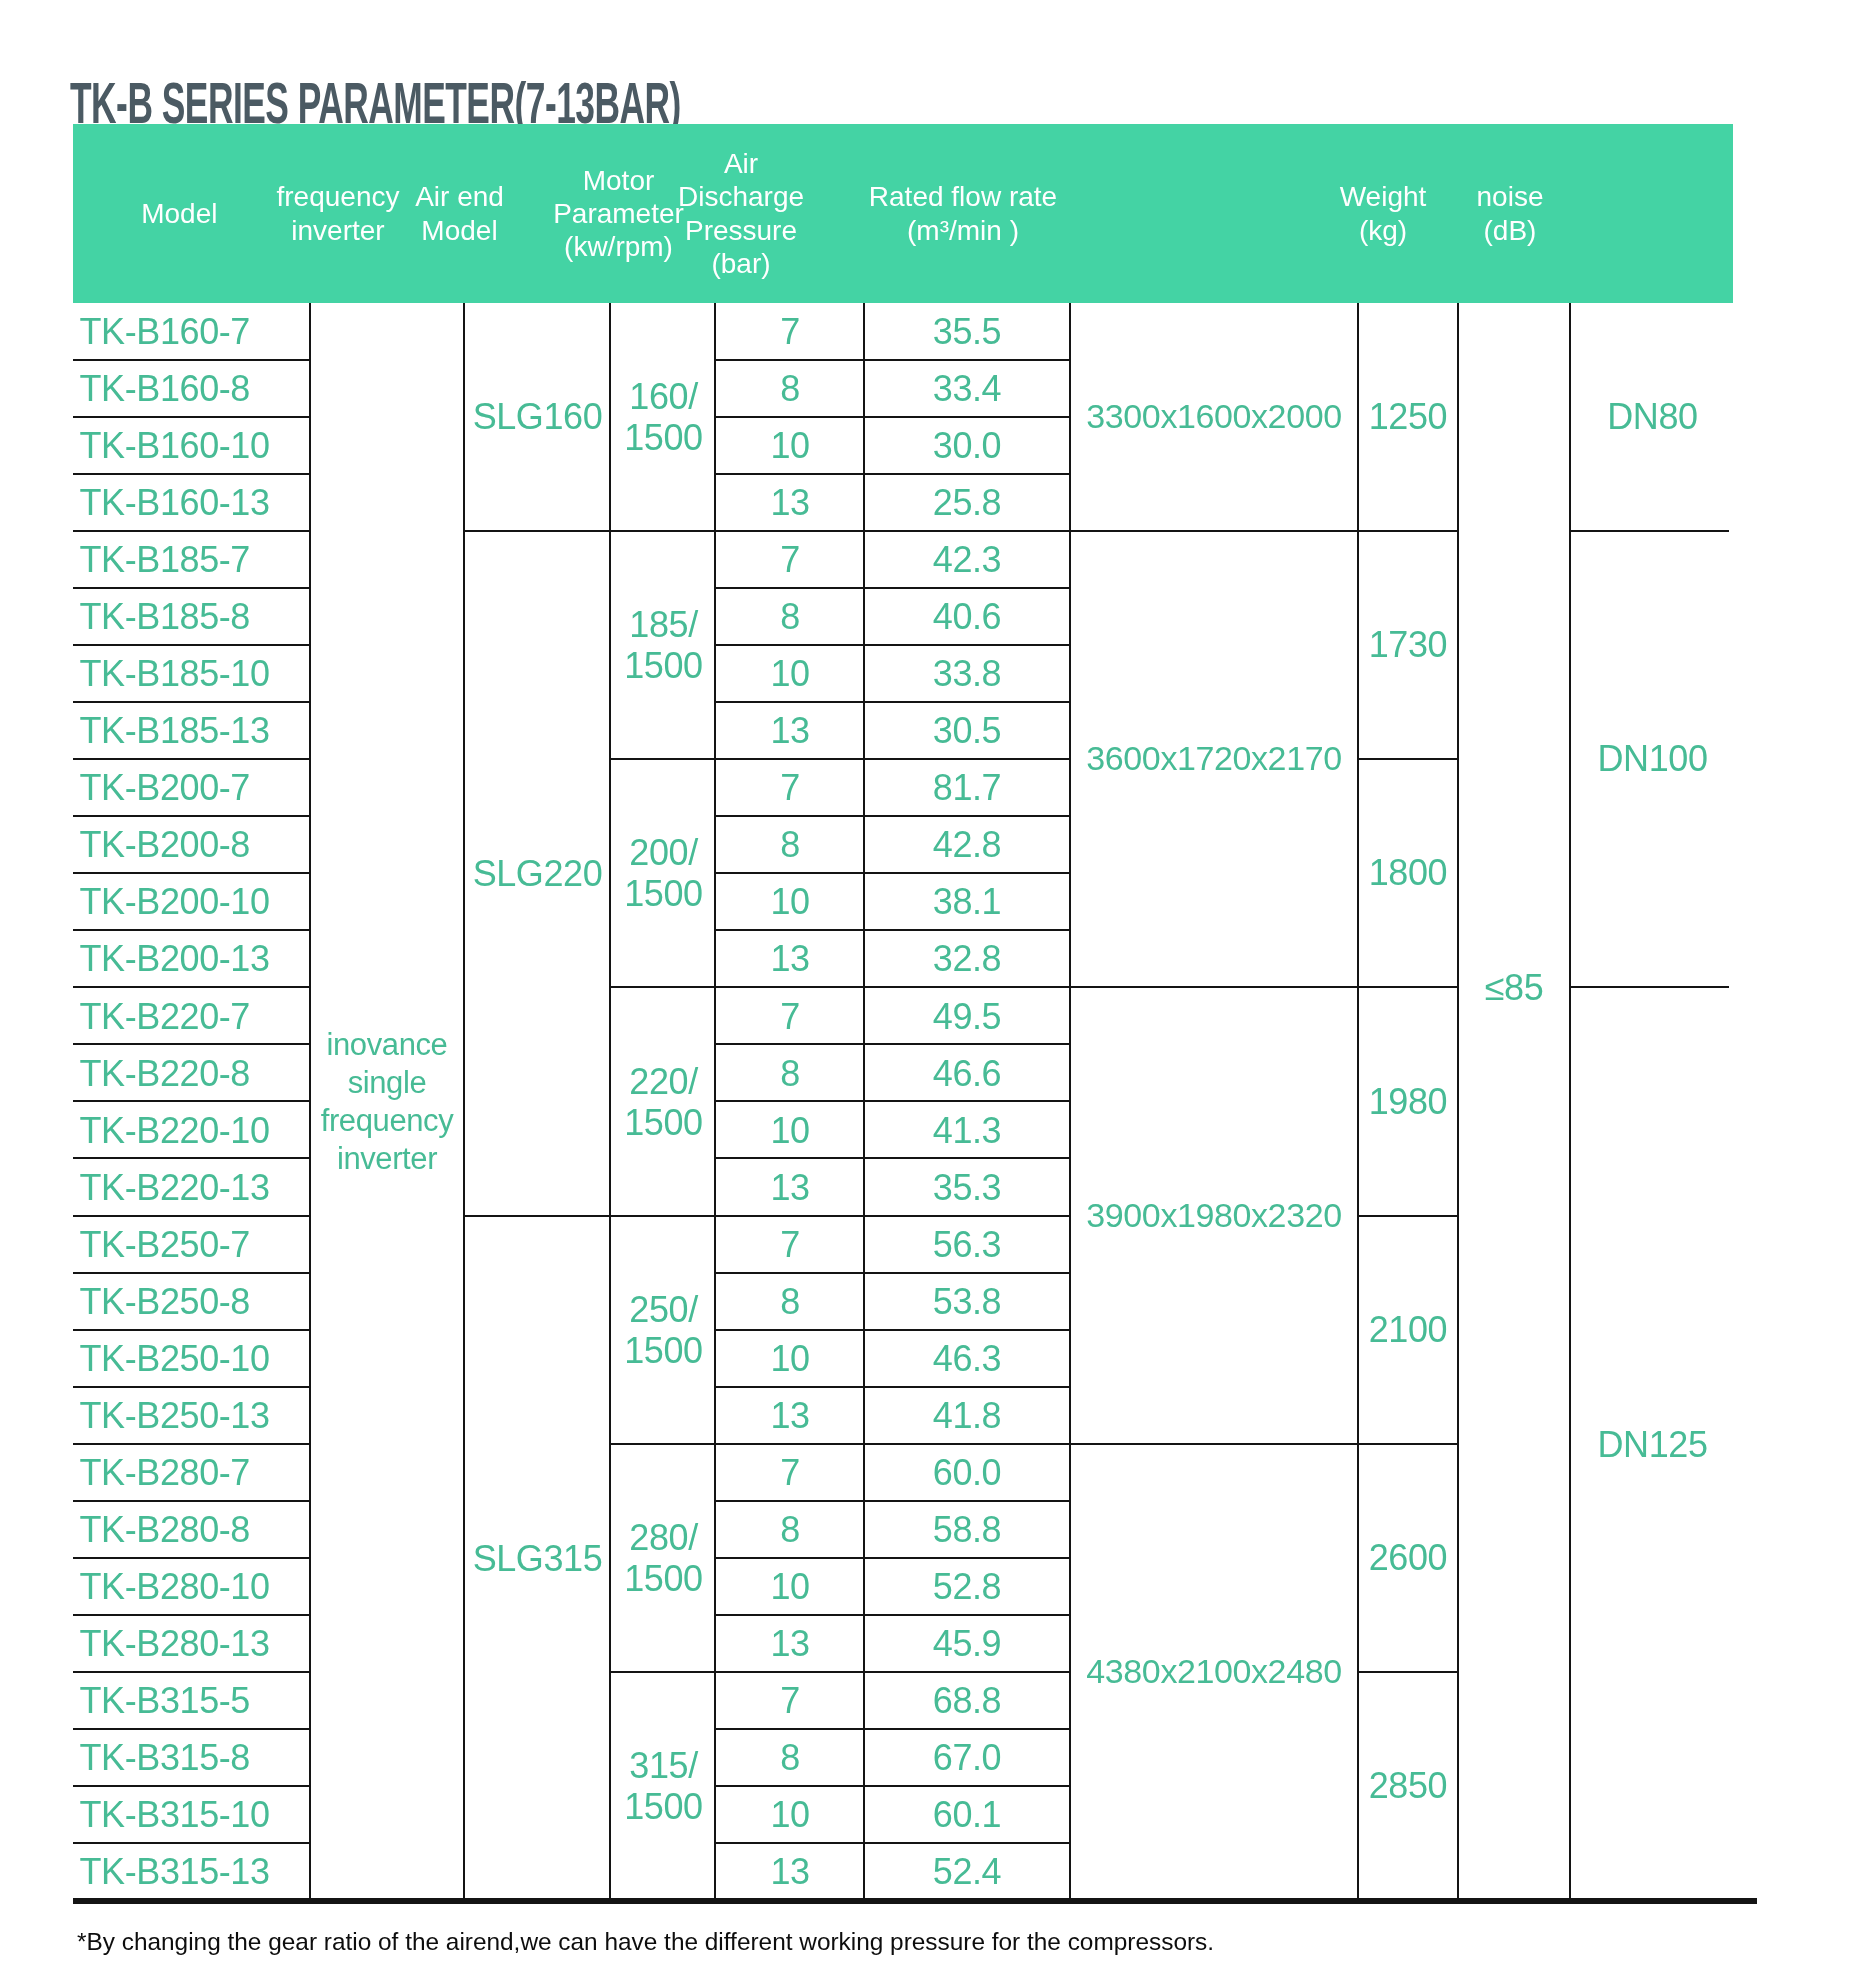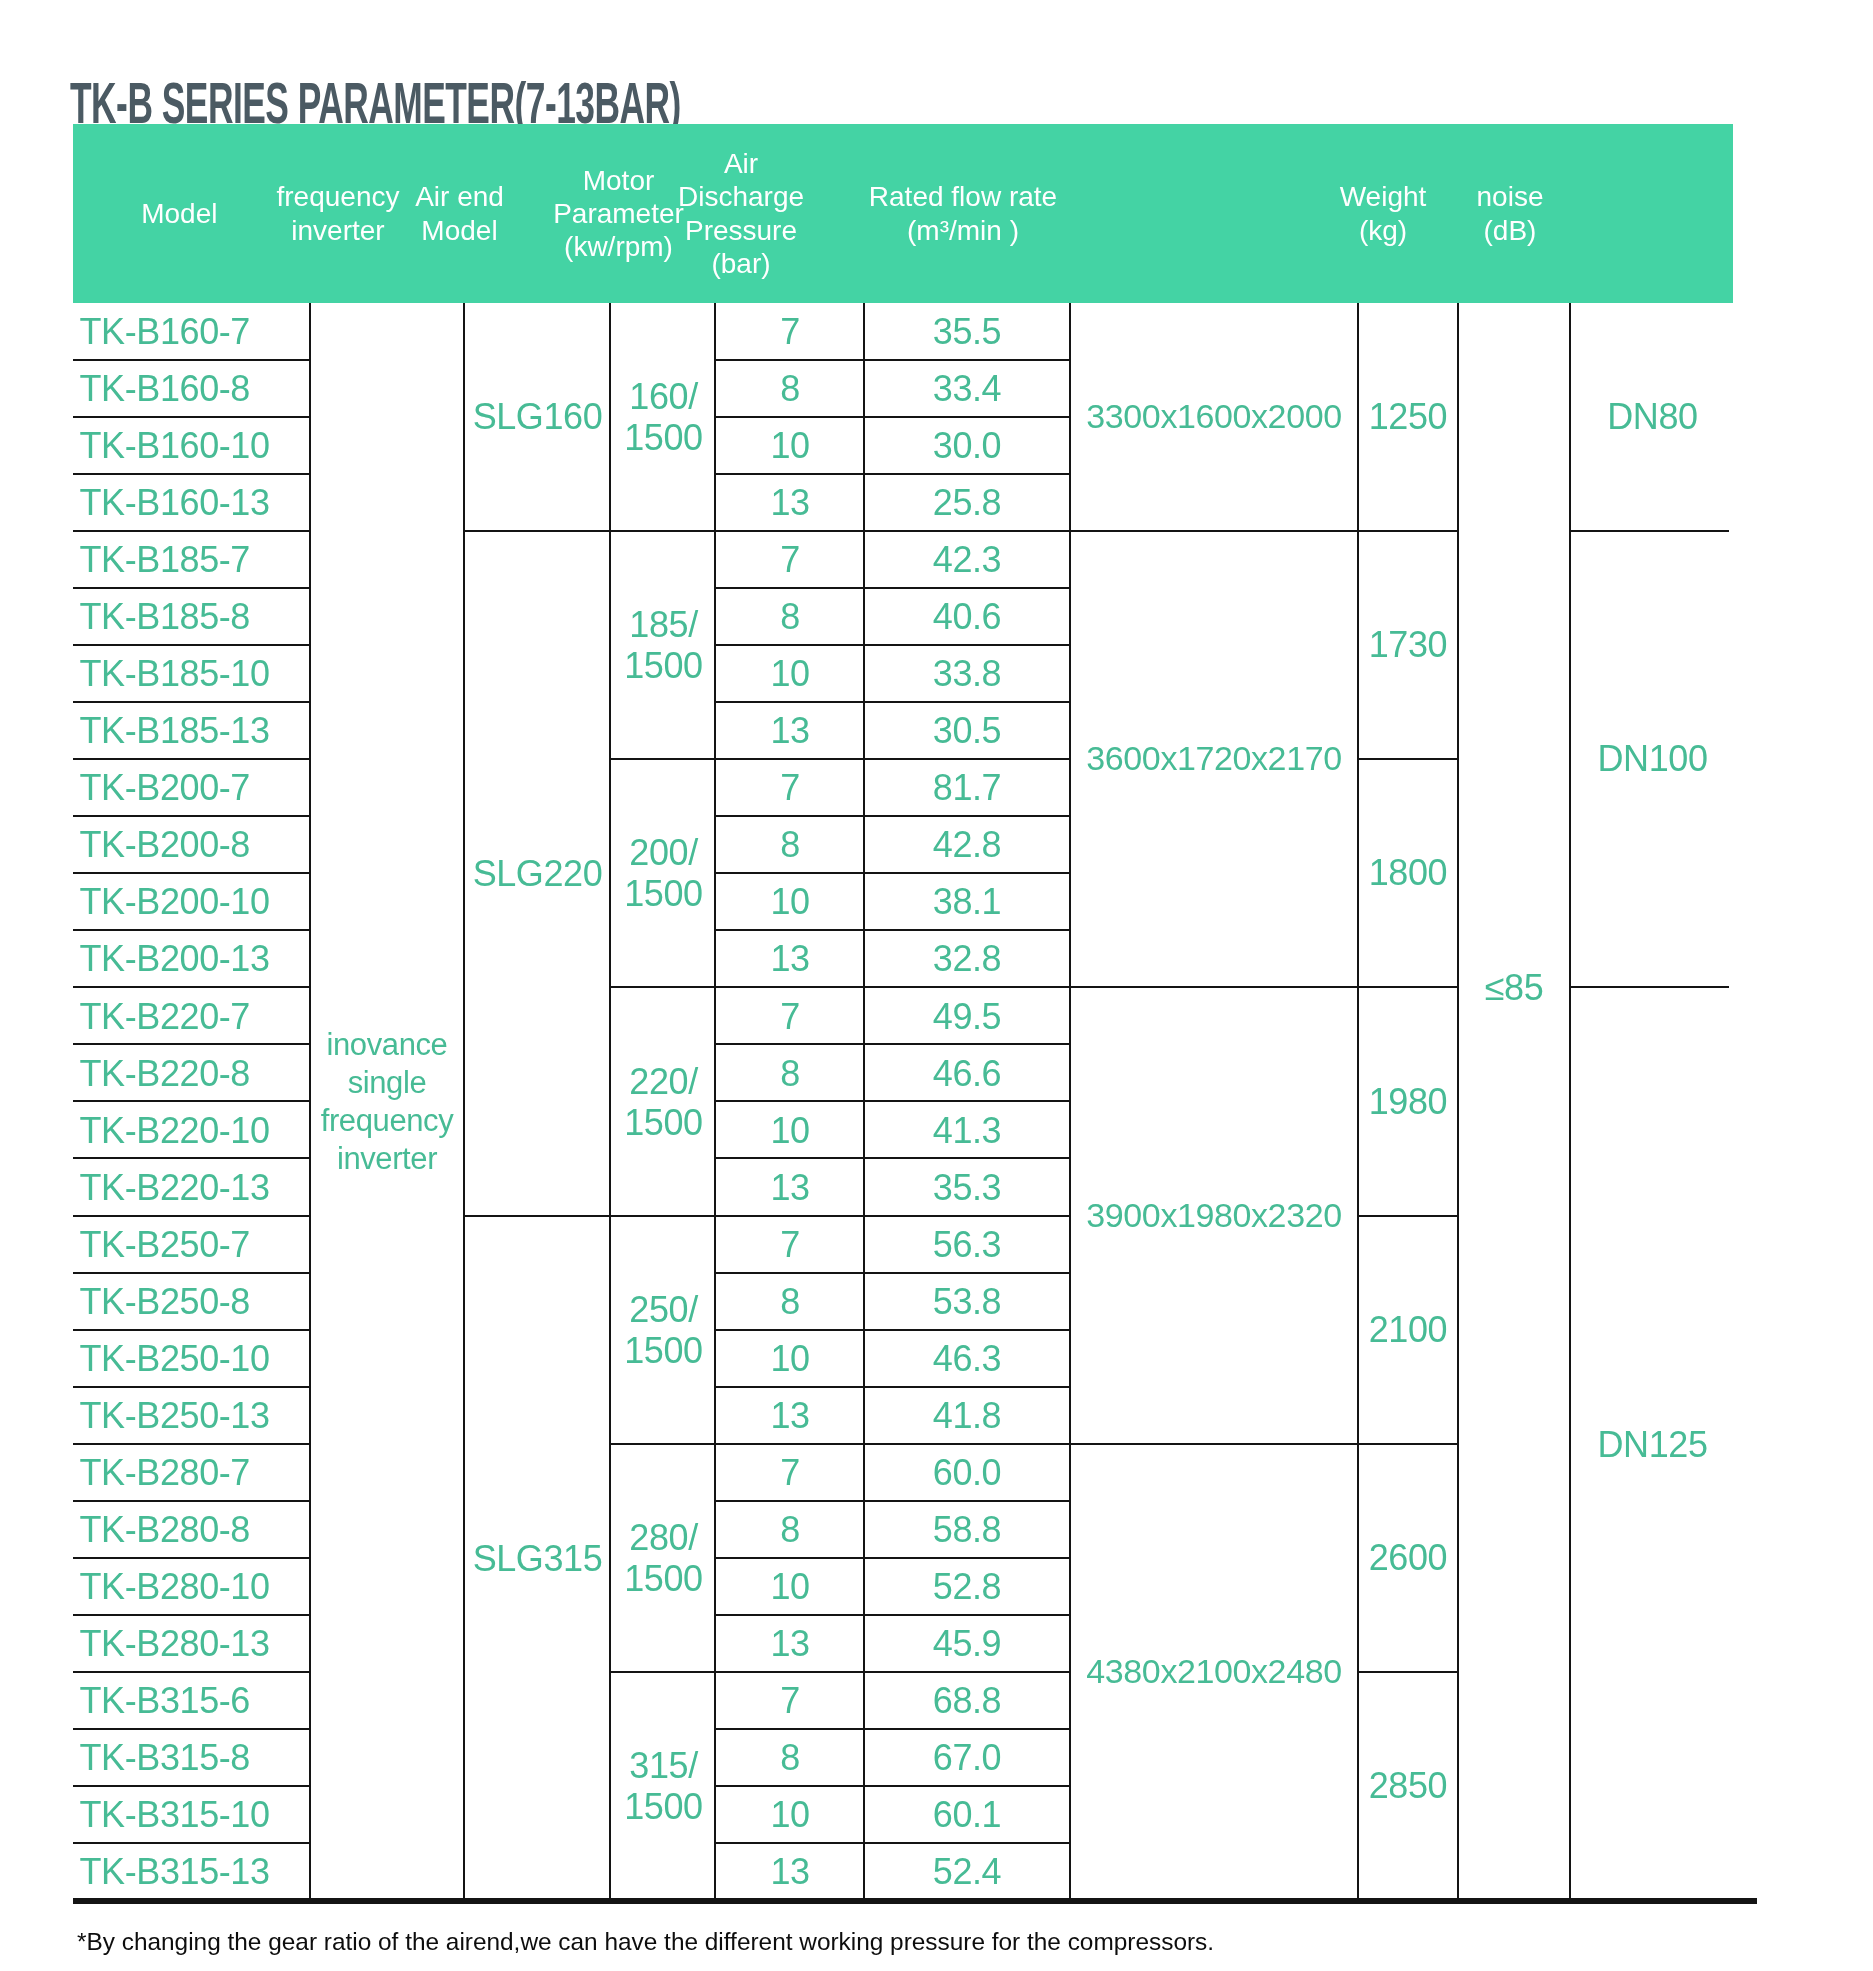--- a/index.html
+++ b/index.html
@@ -131,21 +131,21 @@
       <div class="cell" style="left: 864px; width: 206px; top: 1444px; height: 57px;">60.0</div>
       <div class="cell model" style="left: 73px; width: 237px; top: 1501px; height: 57px;">TK-B280-8</div>
       <div class="cell" style="left: 716px; width: 148px; top: 1501px; height: 57px;">8</div>
       <div class="cell" style="left: 864px; width: 206px; top: 1501px; height: 57px;">58.8</div>
       <div class="cell model" style="left: 73px; width: 237px; top: 1558px; height: 57px;">TK-B280-10</div>
       <div class="cell" style="left: 716px; width: 148px; top: 1558px; height: 57px;">10</div>
       <div class="cell" style="left: 864px; width: 206px; top: 1558px; height: 57px;">52.8</div>
       <div class="cell model" style="left: 73px; width: 237px; top: 1615px; height: 57px;">TK-B280-13</div>
       <div class="cell" style="left: 716px; width: 148px; top: 1615px; height: 57px;">13</div>
       <div class="cell" style="left: 864px; width: 206px; top: 1615px; height: 57px;">45.9</div>
-      <div class="cell model" style="left: 73px; width: 237px; top: 1672px; height: 57px;">TK-B315-6</div>
+      <div class="cell model" style="left: 73px; width: 237px; top: 1672px; height: 57px;">TK-B315-5</div>
       <div class="cell" style="left: 716px; width: 148px; top: 1672px; height: 57px;">7</div>
       <div class="cell" style="left: 864px; width: 206px; top: 1672px; height: 57px;">68.8</div>
       <div class="cell model" style="left: 73px; width: 237px; top: 1729px; height: 57px;">TK-B315-8</div>
       <div class="cell" style="left: 716px; width: 148px; top: 1729px; height: 57px;">8</div>
       <div class="cell" style="left: 864px; width: 206px; top: 1729px; height: 57px;">67.0</div>
       <div class="cell model" style="left: 73px; width: 237px; top: 1786px; height: 57px;">TK-B315-10</div>
       <div class="cell" style="left: 716px; width: 148px; top: 1786px; height: 57px;">10</div>
       <div class="cell" style="left: 864px; width: 206px; top: 1786px; height: 57px;">60.1</div>
       <div class="cell model" style="left: 73px; width: 237px; top: 1843px; height: 57px;">TK-B315-13</div>
       <div class="cell" style="left: 716px; width: 148px; top: 1843px; height: 57px;">13</div>

